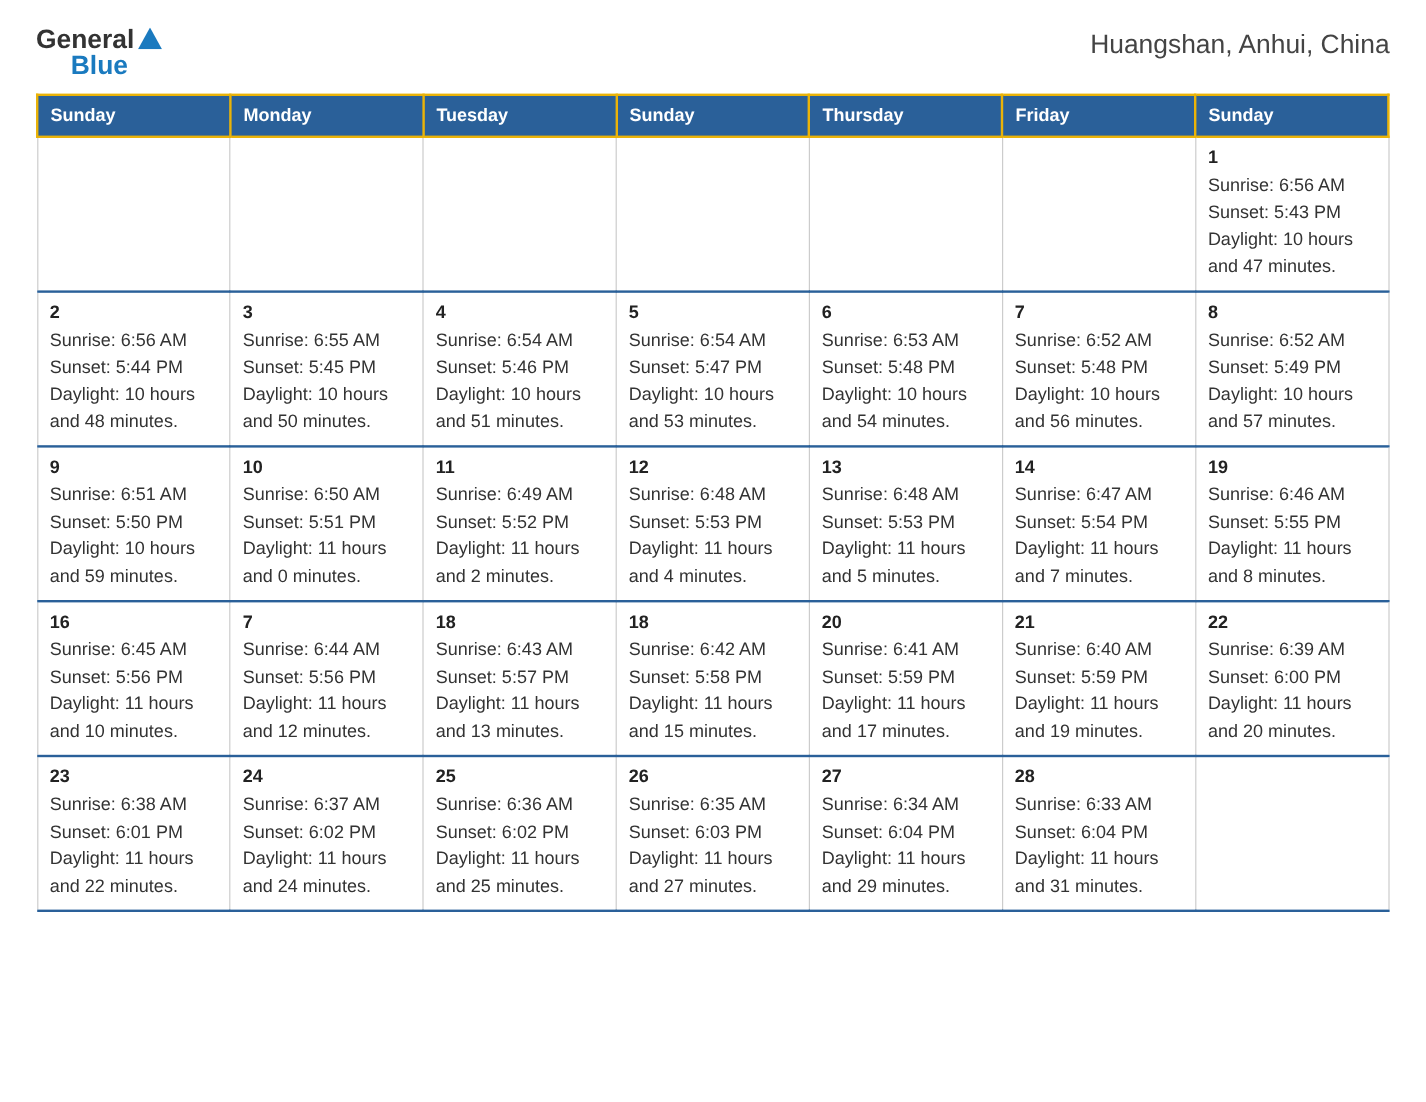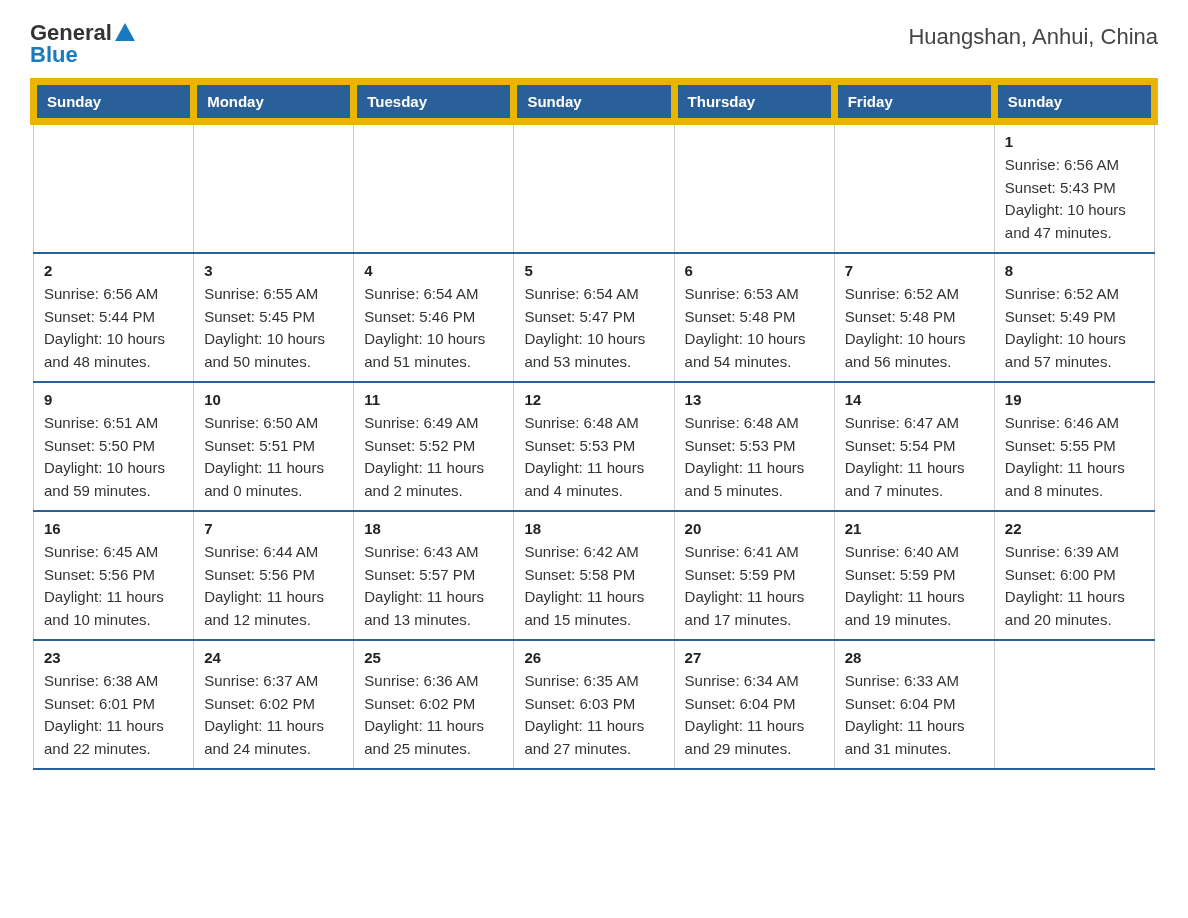--- a/index.html
+++ b/index.html
@@ -23,20 +23,21 @@
     }
     .logo-text-general {
       font-size: 22px;
       font-weight: bold;
       color: #333;
     }
     .logo-text-blue {
       font-size: 22px;
       font-weight: bold;
       color: #1a7abf;
+      margin-left: 29px;
     }
     .title-block {
       text-align: right;
     }
     .title-block h1 {
       font-size: 48px;
       font-weight: bold;
       color: #222;
       line-height: 1.1;
     }
@@ -51,21 +52,21 @@
       border-collapse: collapse;
       margin-top: 8px;
     }
     .calendar thead th {
       background-color: #2a6099;
       color: #fff;
       font-size: 15px;
       font-weight: bold;
       padding: 8px 10px;
       text-align: left;
-      border: 7px solid #eab308;
+      border: 2px solid #eab308;
     }
     .calendar tbody tr {
       border-bottom: 2px solid #2a6099;
     }
     .calendar tbody td {
       vertical-align: top;
       padding: 8px 10px;
       border-right: 1px solid #ccc;
       border-left: 1px solid #ccc;
       font-size: 13px;

